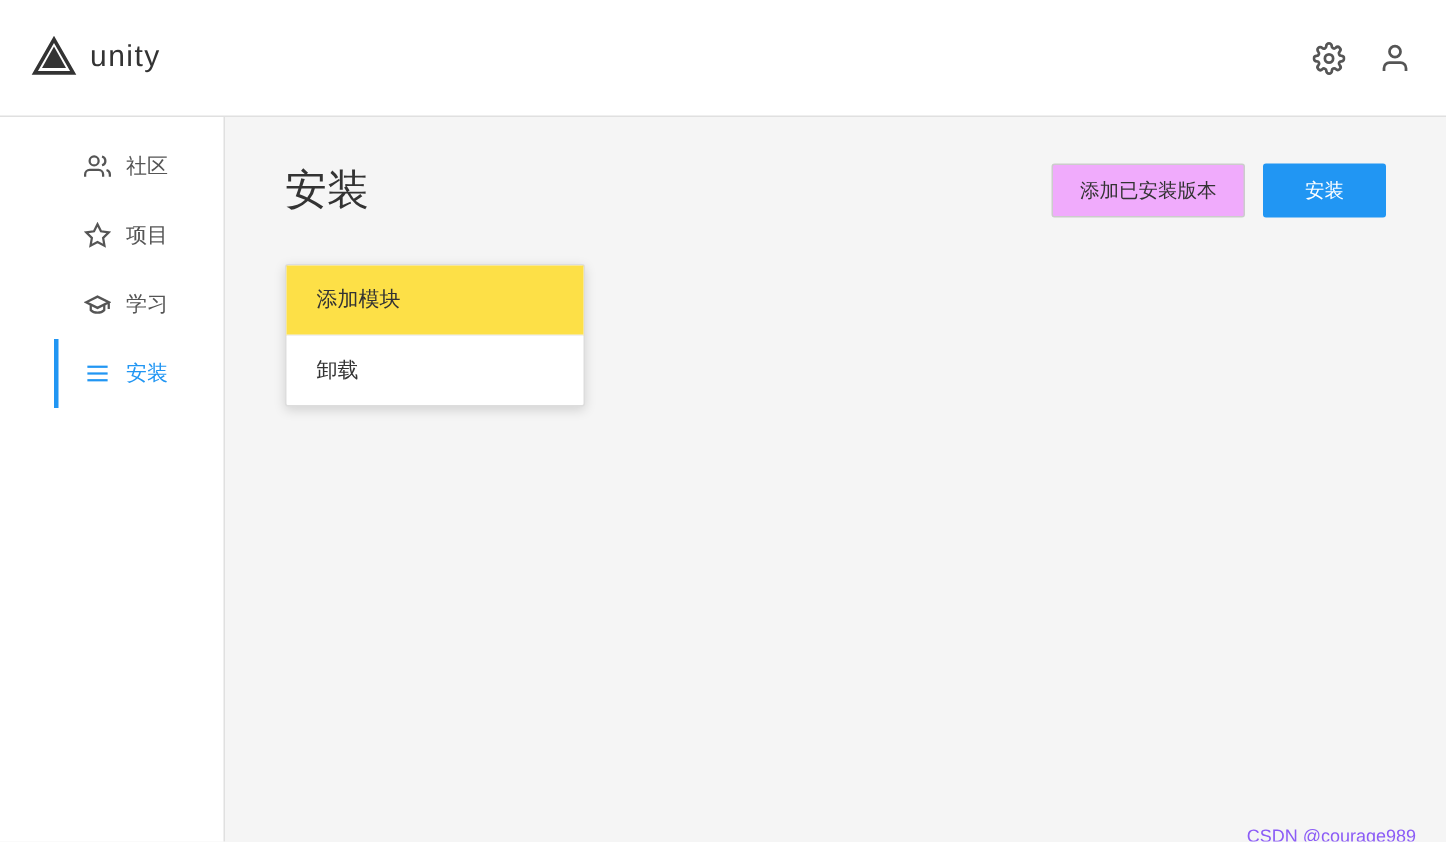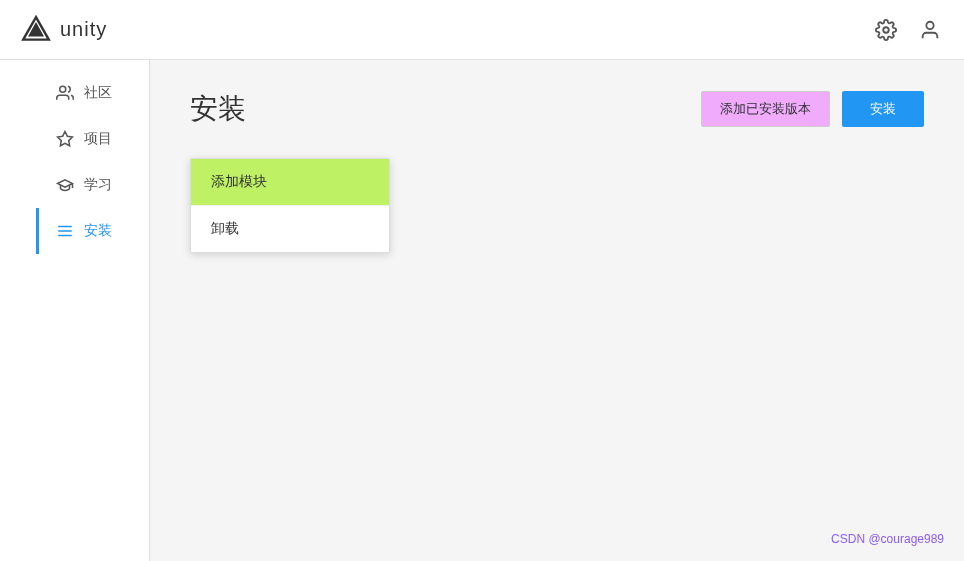--- a/index.html
+++ b/index.html
@@ -12,21 +12,21 @@
       font-family: -apple-system, BlinkMacSystemFont, "Segoe UI", "Microsoft YaHei", sans-serif;
       background: #f5f5f5;
       width: 964px;
       height: 561px;
       overflow: hidden;
     }
 
     
     .header {
       background: #fff;
-      height: 60px;
+      height: 78px;
       display: flex;
       align-items: center;
       justify-content: space-between;
       padding: 0 20px;
       border-bottom: 1px solid #e0e0e0;
     }
 
     .header-left {
       display: flex;
       align-items: center;
@@ -178,21 +178,21 @@
       color: #333;
       cursor: pointer;
       border-bottom: 1px solid #f0f0f0;
     }
 
     .context-menu-item:last-child {
       border-bottom: none;
     }
 
     .context-menu-item.highlighted {
-      background: #bef264;
+      background: #fde047;
     }
 
     
     .watermark {
       position: absolute;
       bottom: 15px;
       right: 20px;
       font-size: 12px;
       color: #8b5cf6;
     }

